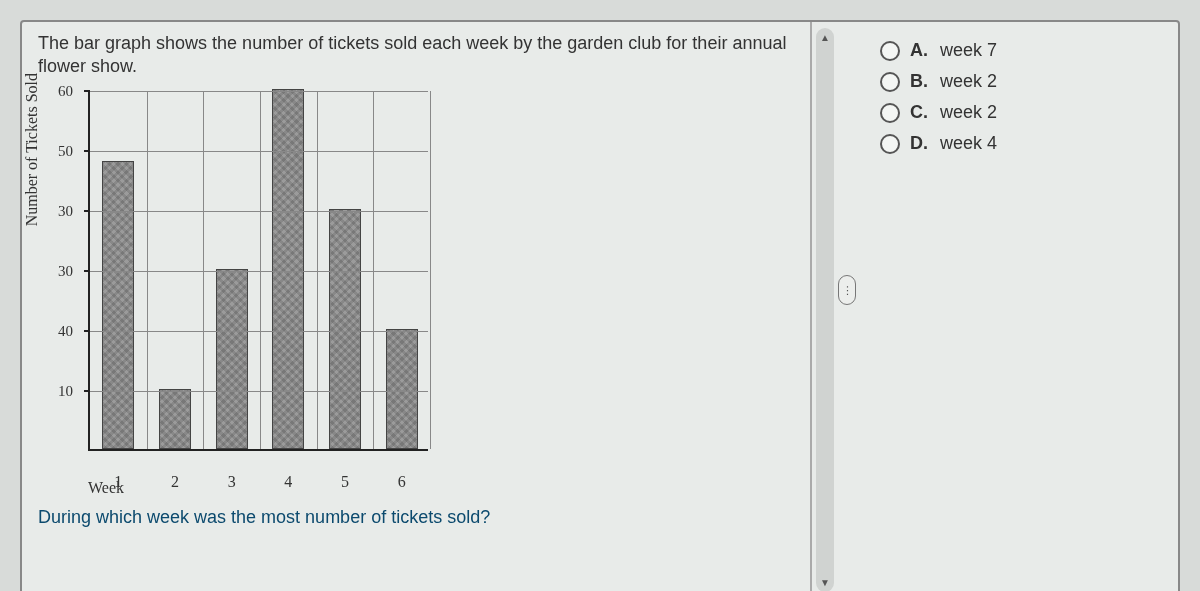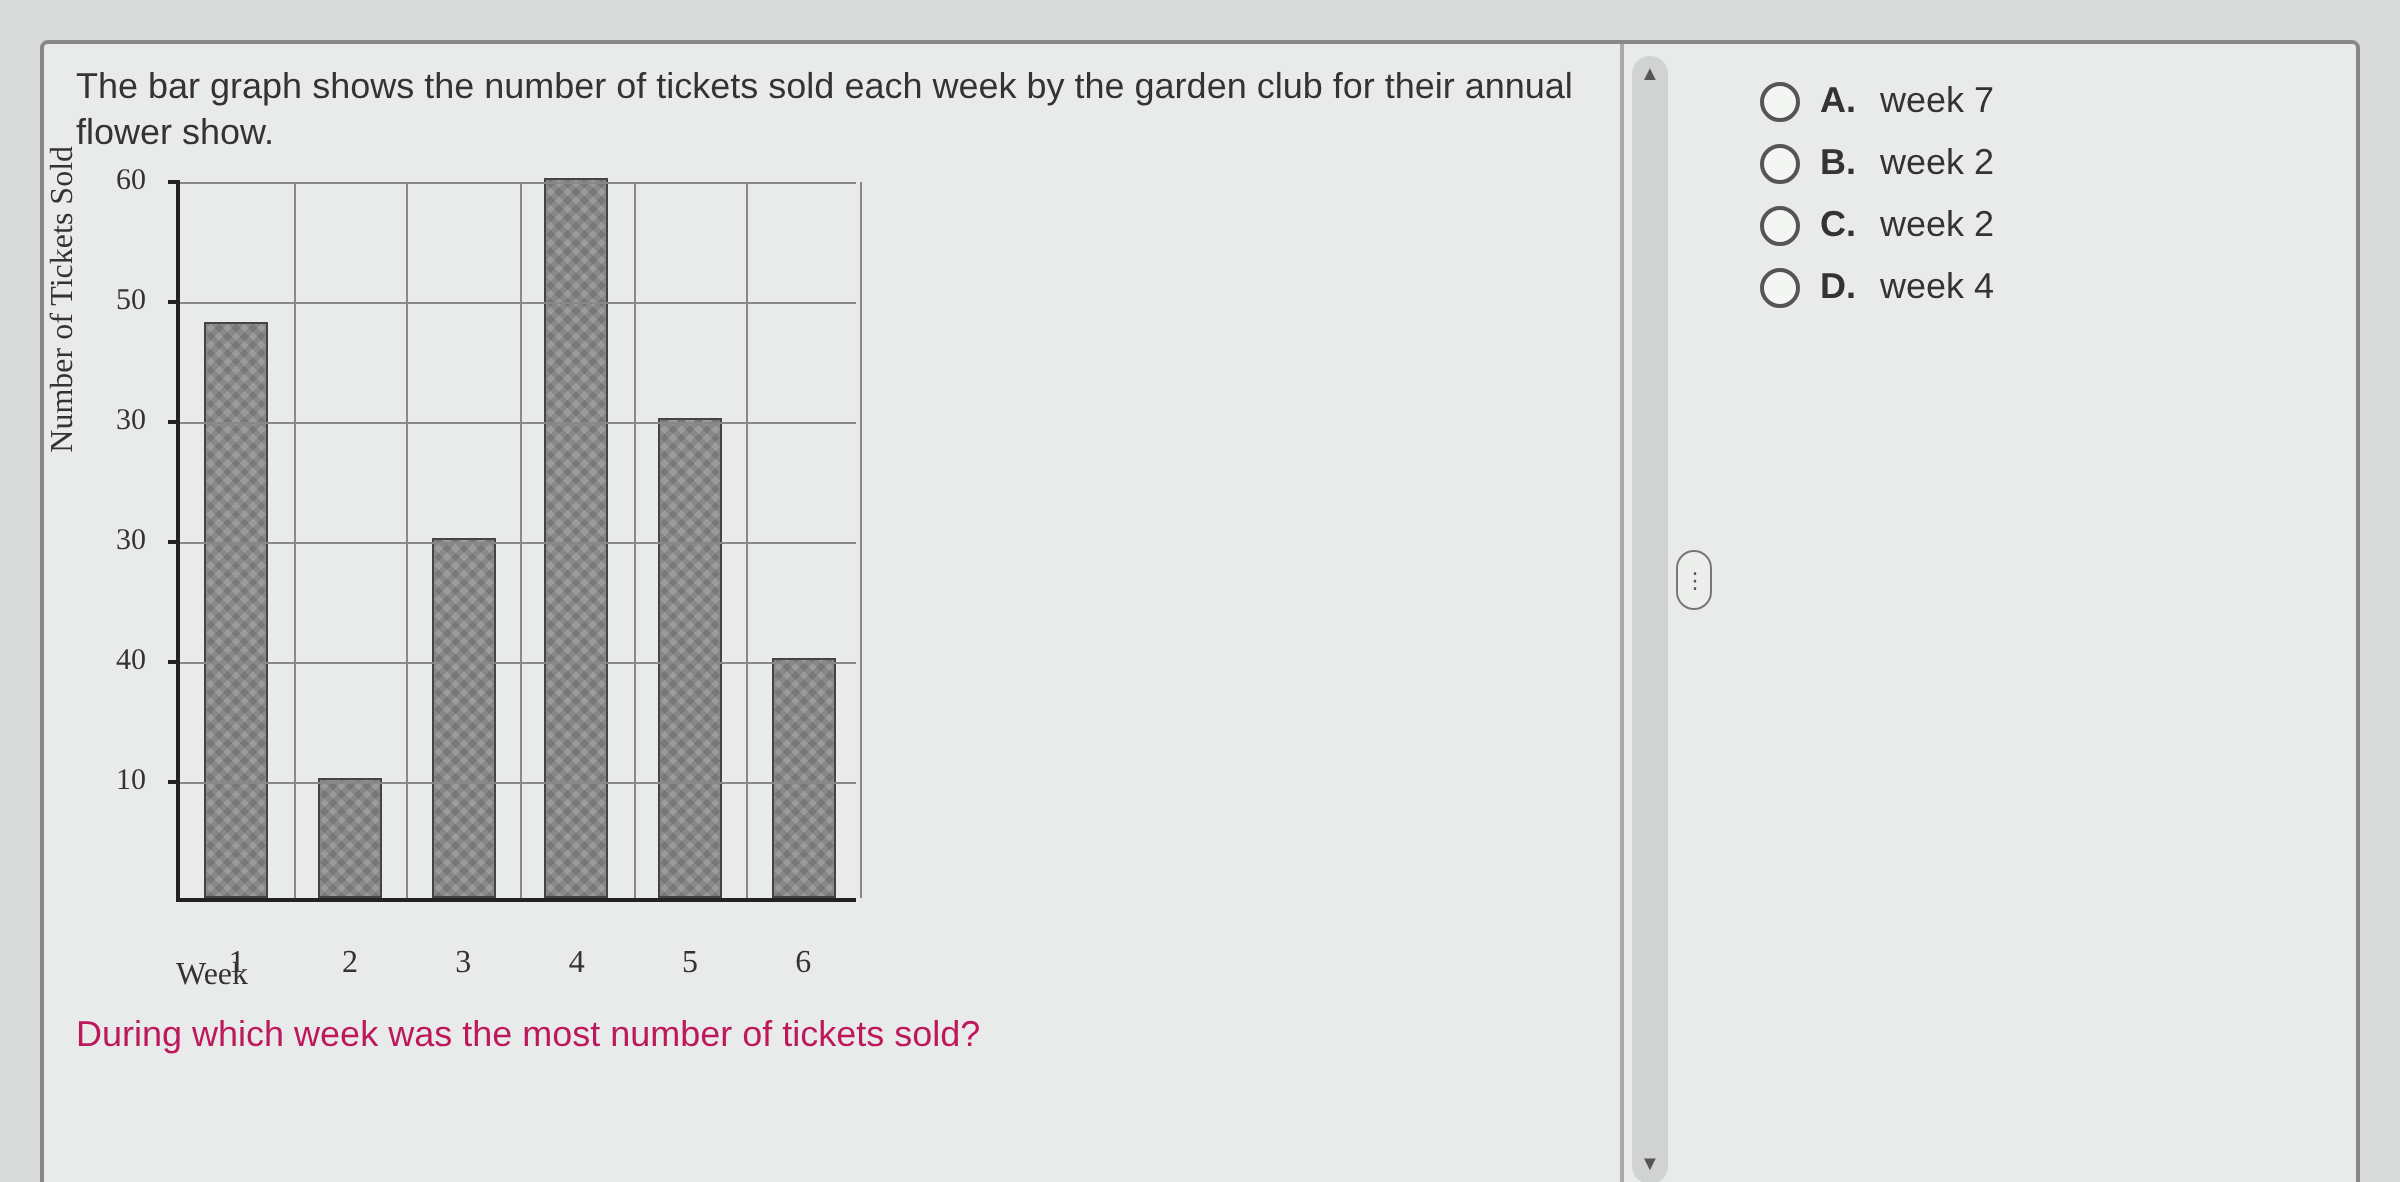--- a/index.html
+++ b/index.html
@@ -121,21 +121,21 @@
       font-family: Georgia, serif;
       font-size: 16px;
       color: #333;
       text-align: left;
       margin-left: 42px;
       width: 340px;
       margin-top: 28px;
     }
     .question-prompt {
       font-size: 18px;
-      color: #be185d;
+      color: #0c4a6e;
       margin-top: 10px;
     }
 
     .divider-col {
       flex: 0 0 46px;
       position: relative;
       background: #e8ebe9;
     }
     .scroll-track {
       position: absolute;

